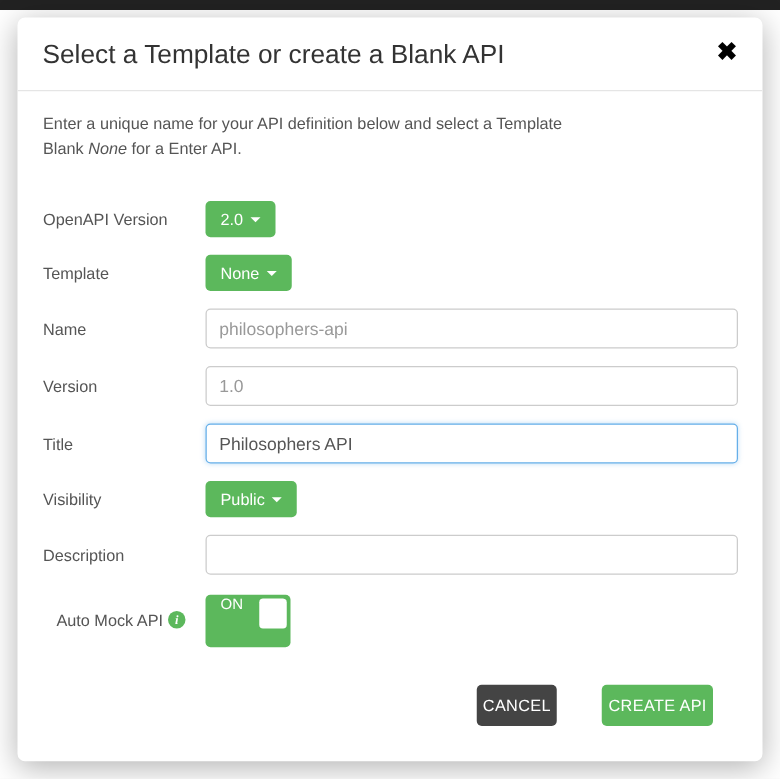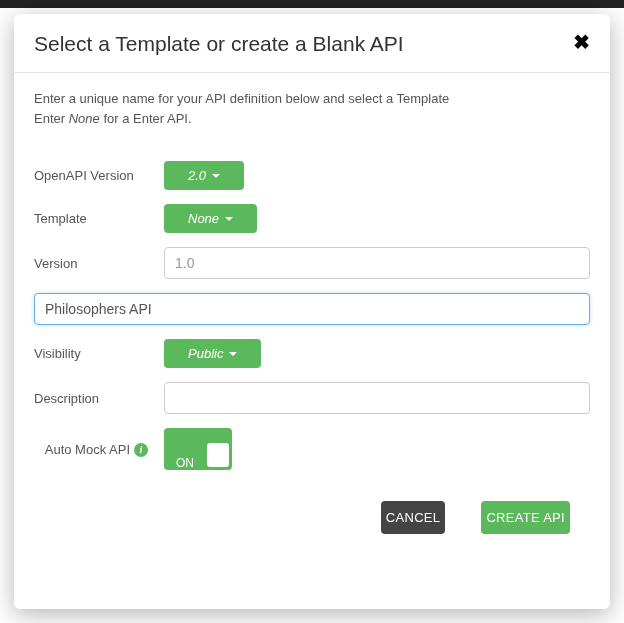--- a/index.html
+++ b/index.html
@@ -84,28 +84,27 @@
       padding-right: 16px;
       flex-shrink: 0;
     }
     .form-control-wrap {
       flex: 1;
     }
     .dropdown-btn {
       background: #5cb85c;
       color: #fff;
       border: none;
-      padding: 7px 24px;
+      padding: 7px 12px;
       font-size: 13px;
       border-radius: 4px;
       cursor: pointer;
       display: inline-flex;
       align-items: center;
       gap: 6px;
-      font-style: italic;
     }
     .dropdown-btn .caret {
       display: inline-block;
       width: 0;
       height: 0;
       border-left: 4px solid transparent;
       border-right: 4px solid transparent;
       border-top: 4px solid #fff;
     }
     .text-input {
@@ -135,21 +134,21 @@
       color: #fff;
       border-radius: 50%;
       font-size: 10px;
       font-weight: bold;
       font-style: italic;
       font-family: Georgia, serif;
       margin-left: 4px;
     }
     .toggle {
       display: inline-flex;
-      align-items: flex-end;
+      align-items: flex-start;
       background: #5cb85c;
       border-radius: 4px;
       height: 42px;
       overflow: hidden;
       cursor: pointer;
     }
     .toggle-label {
       color: #fff;
       font-size: 12px;
       padding: 0 10px 0 12px;
@@ -211,21 +210,21 @@
   <div class="modal-header">
     <h2 class="modal-title">Select a Template or create a Blank API</h2>
     <button class="close-btn">
       <span>✖</span>
     </button>
   </div>
 
   <div class="modal-body">
     <p class="intro-text">
       <span>Enter a unique name for your API definition below and select a Template</span><br>
-      <span>Enter </span><em>None</em><span> for a Enter API.</span>
+      <span>Blank </span><em>None</em><span> for a Enter API.</span>
     </p>
 
     <div class="form-row">
       <div class="form-label">OpenAPI Version</div>
       <div class="form-control-wrap">
         <button class="dropdown-btn">
           <span>2.0</span>
           <span class="caret"></span>
         </button>
       </div>
@@ -234,29 +233,36 @@
     <div class="form-row">
       <div class="form-label">Template</div>
       <div class="form-control-wrap">
         <button class="dropdown-btn">
           <span>None</span>
           <span class="caret"></span>
         </button>
       </div>
     </div>
 
+    <div class="form-row">
+      <div class="form-label">Name</div>
+      <div class="form-control-wrap">
+        <input type="text" class="text-input" placeholder="philosophers-api" style="">
+      </div>
+    </div>
 
     <div class="form-row">
       <div class="form-label">Version</div>
       <div class="form-control-wrap">
         <input type="text" class="text-input" placeholder="1.0" style="">
       </div>
     </div>
 
     <div class="form-row">
+      <div class="form-label">Title</div>
       <div class="form-control-wrap">
         <input type="text" class="text-input focused" value="Philosophers API" style="">
       </div>
     </div>
 
     <div class="form-row">
       <div class="form-label">Visibility</div>
       <div class="form-control-wrap">
         <button class="dropdown-btn">
           <span>Public</span>

